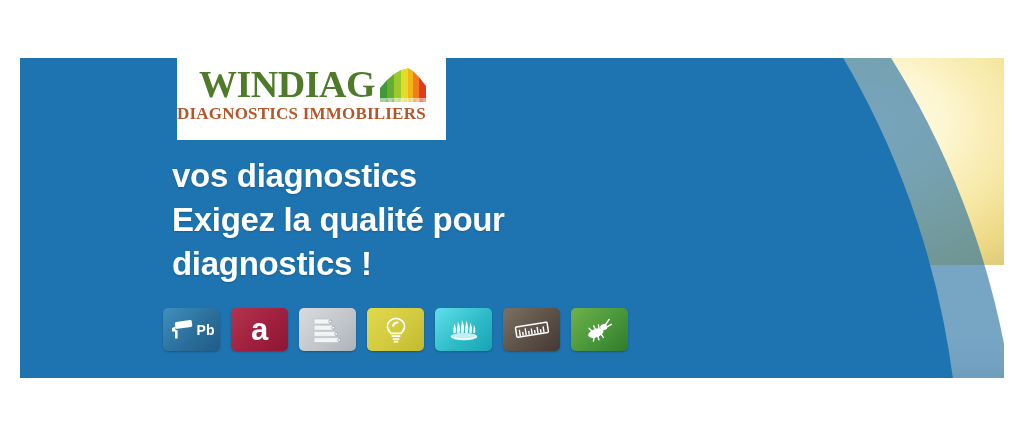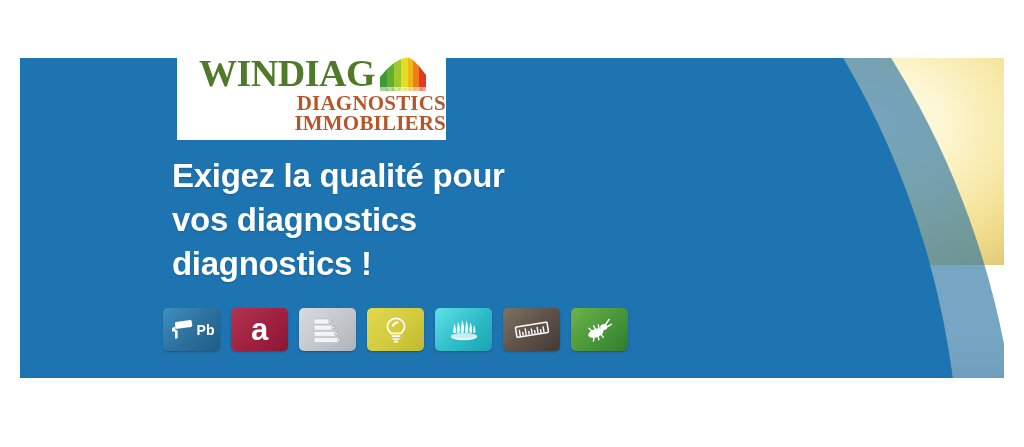--- a/index.html
+++ b/index.html
@@ -167,24 +167,24 @@
     letter-spacing: -0.5px;
   }
   .logo-house {
     position: relative;
     width: 50px;
     height: 42px;
     margin-left: 3px;
     margin-bottom: -1px;
   }
   .logo-sub {
-    text-align: right;
+    text-align: left;
     font-family: "Liberation Serif", "DejaVu Serif", serif;
     font-weight: bold;
-    font-size: 21px;
+    font-size: 17px;
     line-height: 20px;
     color: #b5562a;
     letter-spacing: 0.2px;
     margin-top: 1px;
   }
 
   
   .headline {
     position: absolute;
     left: 152px;
@@ -285,22 +285,22 @@
             <text x="31" y="39.6" font-family="DejaVu Sans, sans-serif" font-size="3.6" fill="#f3b419">E</text>
             <text x="36" y="39.6" font-family="DejaVu Sans, sans-serif" font-size="3.6" fill="#ef7d1a">F</text>
             <text x="42" y="39.6" font-family="DejaVu Sans, sans-serif" font-size="3.6" fill="#e03a23">G</text>
           </svg>
         </span>
       </div>
       <div class="logo-sub">DIAGNOSTICS IMMOBILIERS</div>
     </div>
 
     <div class="headline">
+      <div>vos diagnostics</div>
       <div>Exigez la qualité pour</div>
-      <div>vos diagnostics</div>
       <div>diagnostics !</div>
     </div>
 
     <div class="icon-strip">
 
       <div class="icon-tile t-pb">
         <span class="tile-inner">
           <svg width="26" height="22" viewBox="0 0 26 22" aria-hidden="true">
             <rect x="6" y="2" width="17" height="7" rx="1.6" fill="#ffffff" transform="rotate(-8 14 5)"></rect>
             <path d="M6.5 7.5 L3 9 L3 12.5 L6 12.5 L6 19.5 L8.6 19.5 L8.6 11.2 L6.5 11.2 Z" fill="#ffffff"></path>

